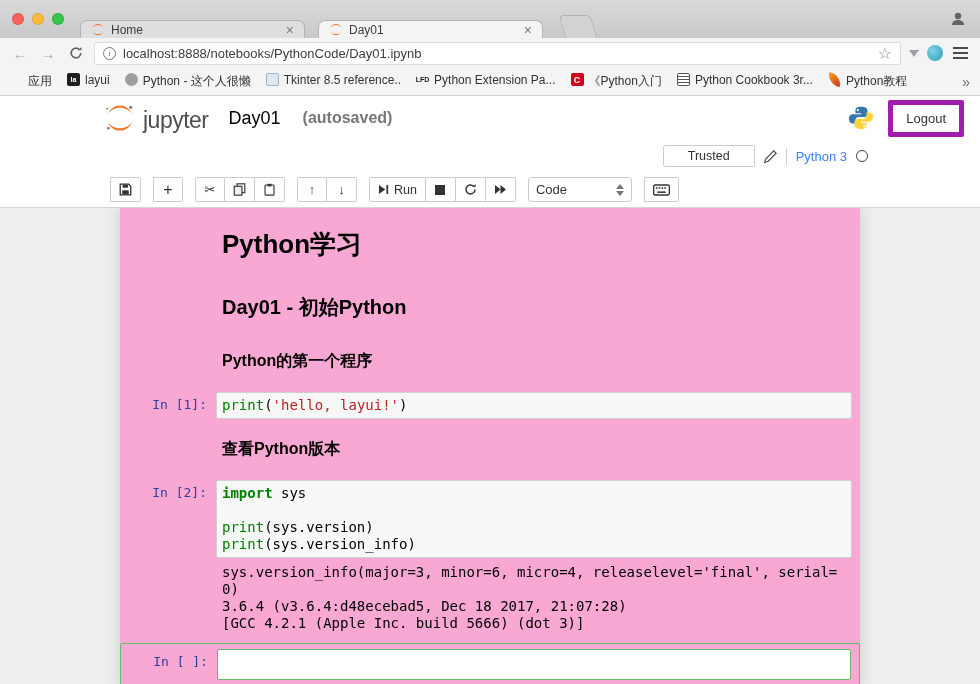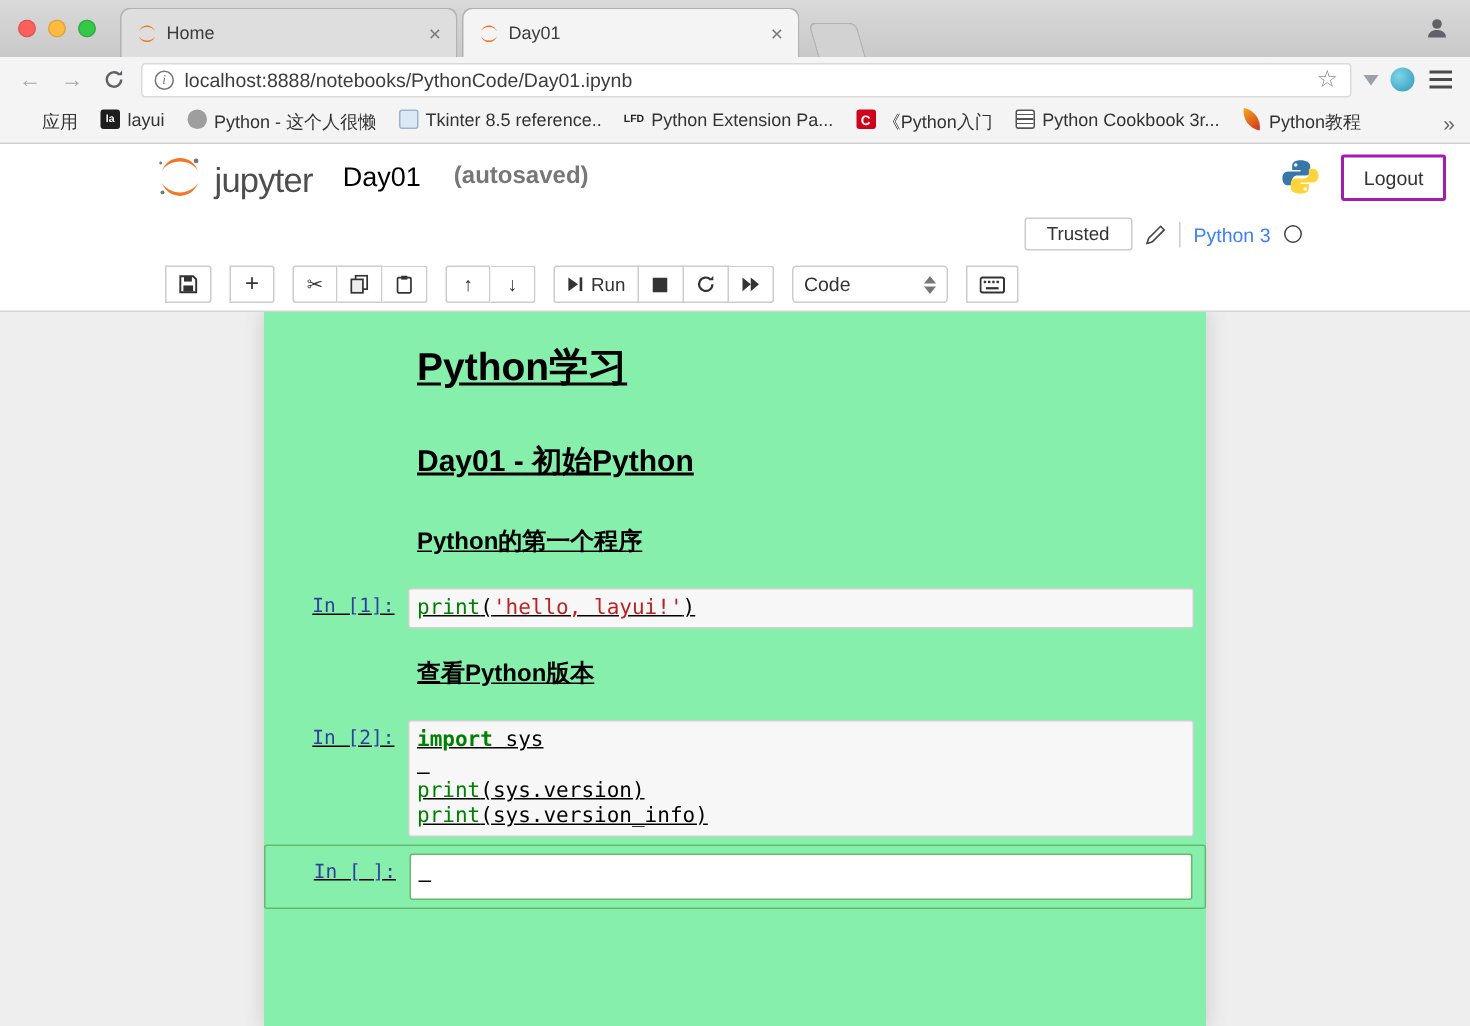--- a/index.html
+++ b/index.html
@@ -6,23 +6,23 @@
   html,body{width:980px;height:684px;overflow:hidden;}
   body{font-family:"Liberation Sans",sans-serif;background:#eee;}
   .screen{width:980px;height:684px;position:relative;overflow:hidden;background:#fff;}
 
   
   .titlebar{height:38px;background:linear-gradient(#d9d9d9,#c9c9c9);position:relative;}
   .traffic{position:absolute;left:12px;top:13px;display:flex;gap:8px;}
   .light{width:12px;height:12px;border-radius:50%;display:inline-block;border:1px solid rgba(0,0,0,.12);}
   .light.red{background:#fc615d;}.light.yellow{background:#fdbc40;}.light.green{background:#34c749;}
   .tabs{position:absolute;left:80px;bottom:0;display:flex;align-items:flex-end;}
-  .tab{width:225px;height:33px;display:flex;align-items:center;gap:6px;padding:0 10px;
+  .tab{width:225px;height:18px;display:flex;align-items:center;gap:6px;padding:0 10px;
        border-radius:7px 7px 0 0;font-size:12px;color:#3c3c3c;background:#dedede;
-       border:1px solid #b2b2b2;border-bottom:none;margin-right:3px;}
+       border:1px solid #b2b2b2;border-bottom:none;margin-right:13px;}
   .tab.active{background:#f4f4f4;}
   .tab-title{flex:1;white-space:nowrap;overflow:hidden;}
   .tab-close{color:#7a7a7a;font-size:14px;line-height:14px;}
   .newtab{width:32px;height:23px;background:#d2d2d2;border:1px solid #b2b2b2;border-bottom:none;
           border-radius:5px 5px 0 0;transform:skewX(16deg);margin-left:6px;margin-bottom:0;}
   .profile{position:absolute;right:14px;top:11px;width:16px;height:16px;}
 
   
   .urlrow{height:30px;background:#f4f4f4;display:flex;align-items:center;padding:0 10px;gap:8px;}
   .navbtn{font-size:15px;color:#a7a7a7;width:20px;text-align:center;}
@@ -61,27 +61,27 @@
   .fav.feather{background:linear-gradient(135deg,#f5a623,#d0321b);border-radius:0 100% 0 100%;transform:rotate(10deg);}
   .bm-overflow{margin-left:auto;color:#666;font-size:14px;}
 
   
   .jp-header{height:44px;background:#fff;display:flex;align-items:center;padding:0 16px 0 104px;}
   .jp-logo{display:flex;align-items:flex-end;gap:7px;}
   .jp-wordmark{font-size:23px;color:#4e4e4e;letter-spacing:-.5px;line-height:1;}
   .nb-title{font-size:18px;color:#000;margin-left:20px;}
   .autosave{font-size:16px;color:#777;margin-left:22px;font-weight:bold;}
   .hdr-right{margin-left:auto;display:flex;align-items:center;gap:14px;}
-  .logout-btn{border:2px solid #a21caf;border-radius:2px;background:#fff;padding:6px 13px;font-size:13px;color:#333;}
+  .logout-btn{border:5px solid #a21caf;border-radius:2px;background:#fff;padding:6px 13px;font-size:13px;color:#333;}
 
   
   .jp-menubar{height:32px;background:#fff;display:flex;align-items:center;padding-left:122px;font-size:13.5px;color:#333;}
   .menu-item{padding:0 11px;}
   .menu-right{margin-left:auto;display:flex;align-items:center;gap:9px;margin-right:112px;}
-  .trusted-btn{border:1px solid #ccc;border-radius:2px;background:#fff;padding:3px 14px;font-size:12.5px;color:#333;}
+  .trusted-btn{border:1px solid #ccc;border-radius:2px;background:#fff;padding:3px 24px;font-size:12.5px;color:#333;}
   .vsep{width:1px;height:17px;background:#ccc;}
   .kernel-name{font-size:13px;color:#3b82f6;}
   .kernel-dot{width:12px;height:12px;border:1px solid #444;border-radius:50%;}
 
   
   .jp-toolbar{height:36px;background:#fff;border-bottom:1px solid #d4d4d4;display:flex;align-items:center;padding-left:110px;gap:12px;}
   .btn-group{display:flex;}
   .tbtn{height:25px;min-width:30px;padding:0 8px;background:#fff;border:1px solid #ccc;display:flex;
         align-items:center;justify-content:center;gap:5px;font-size:12.5px;color:#333;}
   .btn-group .tbtn+.tbtn{border-left:none;}
@@ -91,21 +91,21 @@
   .glyph{font-size:13px;line-height:1;color:#333;}
   .cell-type{height:25px;width:104px;border:1px solid #ccc;border-radius:3px;background:#fff;
              display:flex;align-items:center;justify-content:space-between;padding:0 7px;font-size:13px;color:#333;}
   .spin{display:flex;flex-direction:column;gap:2px;}
   .spin i{width:0;height:0;border-left:4px solid transparent;border-right:4px solid transparent;}
   .spin .up{border-bottom:5px solid #777;}
   .spin .dn{border-top:5px solid #777;}
 
   
   .jp-site{height:476px;background:#eee;overflow:hidden;display:flex;justify-content:center;}
-  .nb-container{width:628px;min-height:100%;background:#86efac;box-shadow:0 0 12px 1px rgba(87,87,87,.2);padding-top:8px;text-decoration:underline;}
+  .nb-container{width:740px;min-height:100%;background:#f9a8d4;box-shadow:0 0 12px 1px rgba(87,87,87,.2);padding-top:8px;}
   .cell{display:flex;padding:5px 8px 5px 0;}
   .cell.selected{border:1px solid #66bb6a;border-radius:2px;}
   .prompt{width:96px;flex:none;text-align:right;padding-right:9px;padding-top:5px;
           font-family:"DejaVu Sans Mono",monospace;font-size:13px;color:#303f9f;}
   .cell-body{flex:1;min-width:0;}
   .cell-md .cell-body{padding-left:6px;}
   .cell-body h1{font-size:26px;margin:6px 0 12px;color:#000;}
   .cell-body h2{font-size:20px;margin:10px 0 10px;color:#000;}
   .cell-body h3{font-size:16px;margin:10px 0 10px;color:#000;}
   .input-area{border:1px solid #cfcfcf;border-radius:2px;background:#f7f7f7;padding:4px 5px;
@@ -388,20 +388,21 @@
         </div>
         <div class="cell">
           <div class="prompt">In [2]:</div>
           <div class="cell-body">
             <div class="input-area">
               <div class="cm-line"><span class="tok-kw">import</span><span> sys</span></div>
               <div class="cm-line">&nbsp;</div>
               <div class="cm-line"><span class="tok-bi">print</span><span>(sys.version)</span></div>
               <div class="cm-line"><span class="tok-bi">print</span><span>(sys.version_info)</span></div>
             </div>
+            <div class="output-area"><div>sys.version_info(major=3, minor=6, micro=4, releaselevel='final', serial=0)</div><div>3.6.4 (v3.6.4:d48ecebad5, Dec 18 2017, 21:07:28)</div><div>[GCC 4.2.1 (Apple Inc. build 5666) (dot 3)]</div></div>
           </div>
         </div>
         <div class="cell selected">
           <div class="prompt">In [ ]:</div>
           <div class="cell-body">
             <div class="input-area">
               <div class="cm-line">&nbsp;</div>
             </div>
           </div>
         </div>

